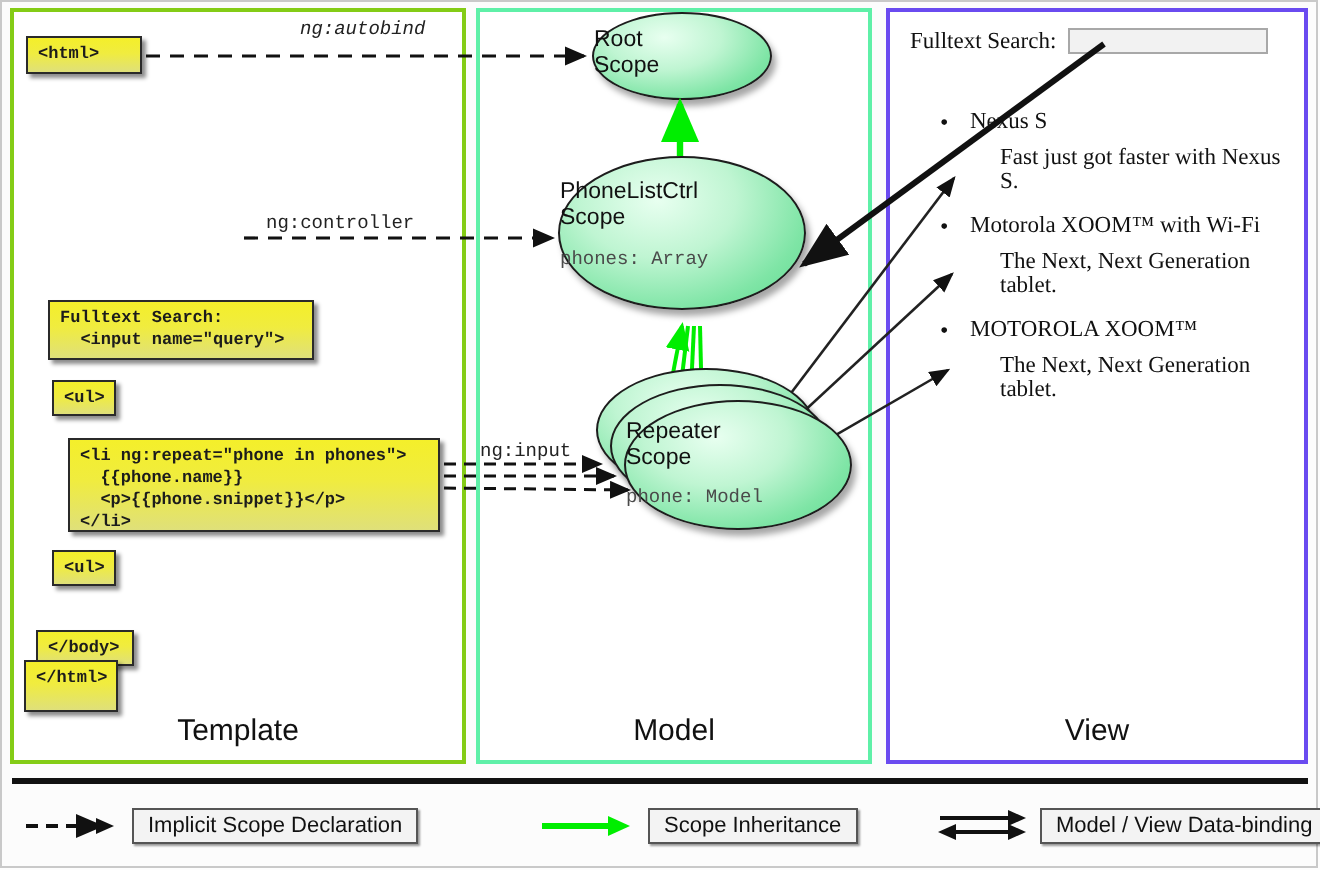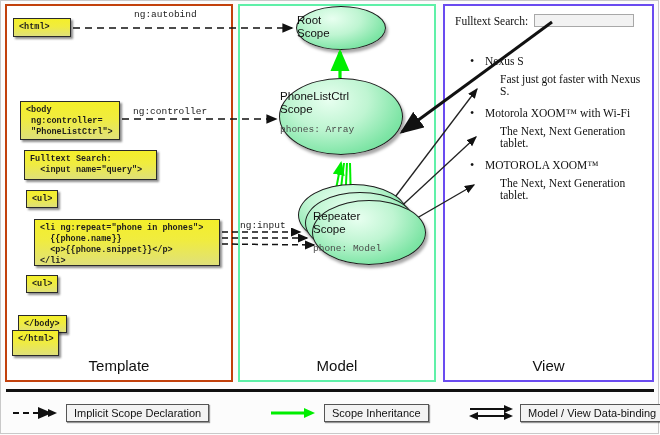--- a/index.html
+++ b/index.html
@@ -14,21 +14,21 @@
   .outer-frame{
     position:absolute;left:0;top:0;width:659px;height:434px;
     border:1px solid #c9c9c9;background:#fcfcfc;box-sizing:border-box;
   }
 
   
   .col{
     position:absolute;top:4px;height:378px;box-sizing:border-box;
     background:#ffffff;
   }
-  .col-template{left:5px;width:228px;border:2px solid #c2410c;}
+  .col-template{left:5px;width:228px;border:2px solid #84cc16;}
   .col-model{left:238px;width:198px;border:2px solid #5ff0a8;}
   .col-view{left:443px;width:211px;border:2px solid #6a4bf0;}
 
   .col-label{
     position:absolute;bottom:6px;width:100%;text-align:center;
     font-size:15px;color:#111;font-family:"Liberation Sans", sans-serif;
   }
 
   
   .ybox{
@@ -106,23 +106,20 @@
   </div>
   <div class="col col-model">
     <div class="col-label">Model</div>
   </div>
   <div class="col col-view">
     <div class="col-label">View</div>
   </div>
 
   <div class="ybox" style="left:13px;top:18px;width:58px;height:19px;">&lt;html&gt;</div>
 
-  <div class="ybox" style="left:20px;top:101px;width:100px;height:39px;">&lt;body
- ng:controller=
- "PhoneListCtrl"&gt;</div>
 
   <div class="ybox" style="left:24px;top:150px;width:133px;height:30px;">Fulltext Search:
   &lt;input name="query"&gt;</div>
 
   <div class="ybox" style="left:26px;top:190px;width:32px;height:18px;">&lt;ul&gt;</div>
 
   <div class="ybox" style="left:34px;top:219px;width:186px;height:47px;">&lt;li ng:repeat="phone in phones"&gt;
   {{phone.name}}
   &lt;p&gt;{{phone.snippet}}&lt;/p&gt;
 &lt;/li&gt;</div>
@@ -146,21 +143,21 @@
 
   <div class="scope" style="left:298px;top:184px;width:110px;height:62px;z-index:1;"></div>
   <div class="scope" style="left:305px;top:192px;width:110px;height:62px;z-index:2;"></div>
   <div class="scope" style="left:312px;top:200px;width:114px;height:65px;z-index:3;">
     <div class="title" style="padding-top:9px;">Repeater<br>Scope</div>
     <div class="props" style="margin-top:7px;">
       <div class="dim">phone: Model</div>
     </div>
   </div>
 
-  <div class="conn-label" style="left:134px;top:9px;">ng:autobind</div>
+  <div class="conn-label" style="left:150px;top:9px;font-style:italic;">ng:autobind</div>
   <div class="conn-label" style="left:133px;top:106px;">ng:controller</div>
   <div class="conn-label" style="left:240px;top:220px;">ng:input</div>
 
   <div class="view-inner">
     <div class="view-search-row">
       <span>Fulltext Search:</span>
       <input class="view-input" type="text" placeholder="" style="">
     </div>
     <ul class="view-list">
       <li>

